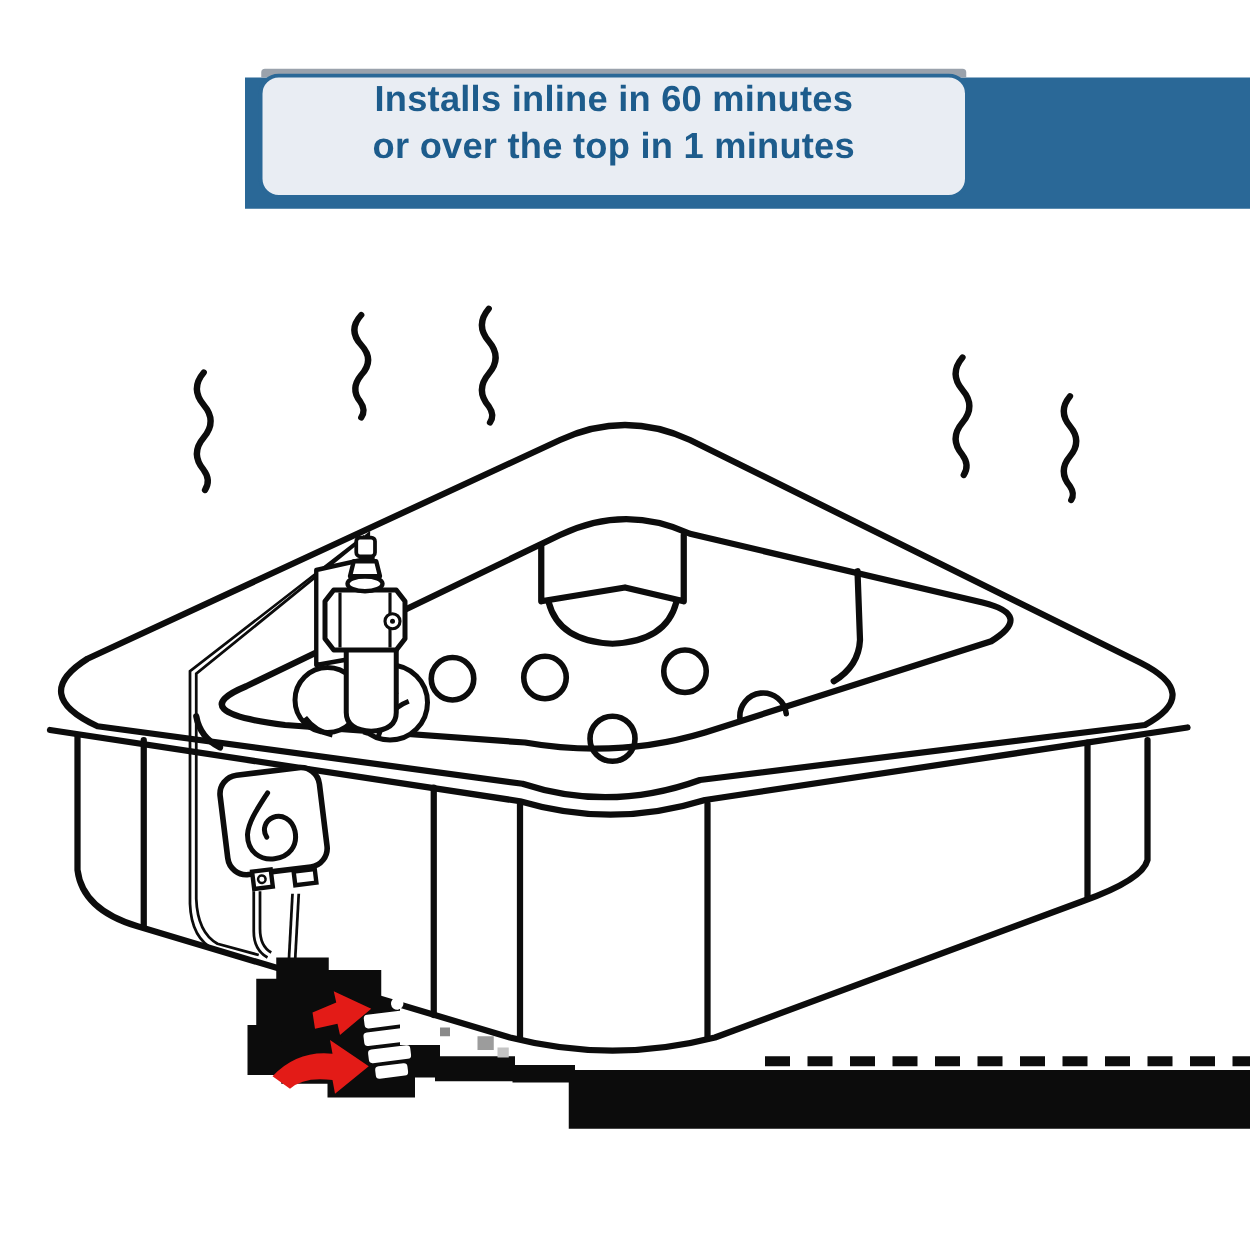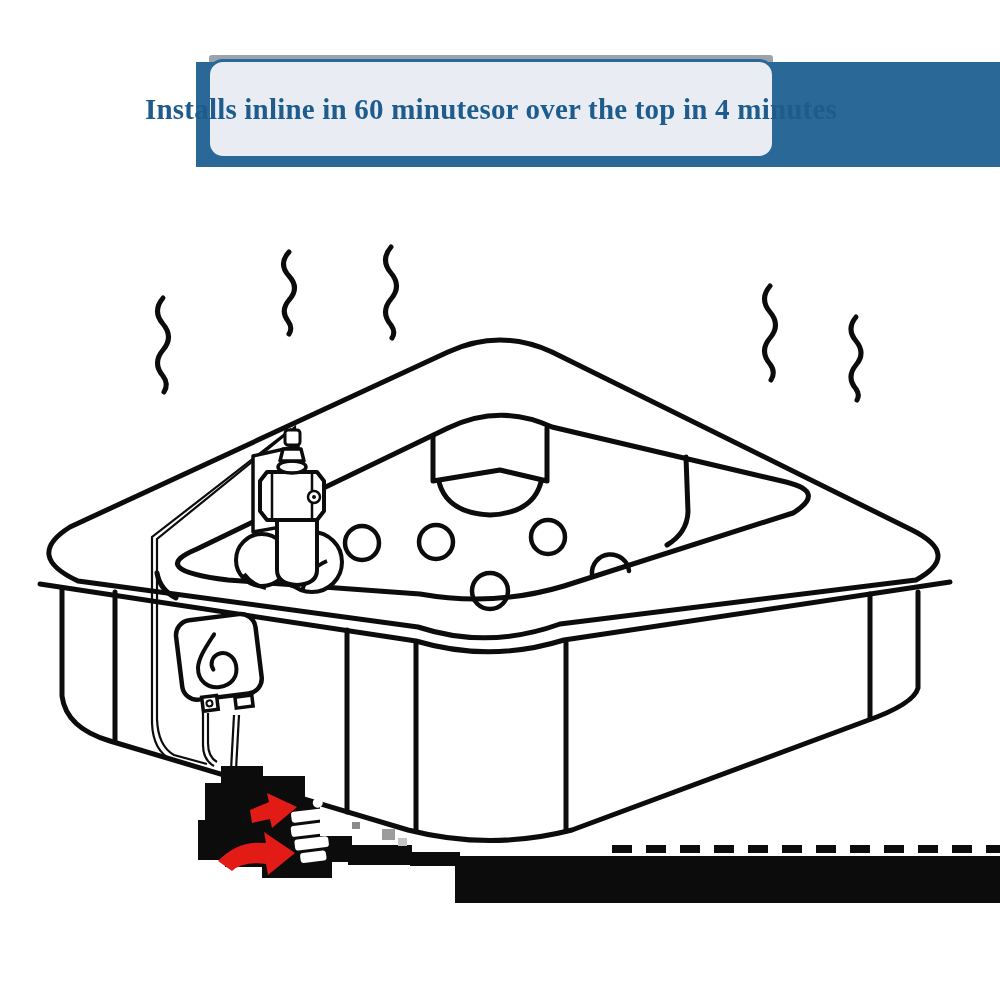--- a/index.html
+++ b/index.html
@@ -6,39 +6,39 @@
   .stage{position:relative;width:1000px;height:1000px;background:#fff;overflow:hidden;
          font-family:"Liberation Sans", sans-serif;}
   
   .banner-bar{position:absolute;left:196px;top:62px;width:804px;height:105px;
               background:var(--banner-blue,#2a6897);}
   .banner-shadow{position:absolute;left:209px;top:55px;width:564px;height:7px;
                  background:var(--banner-shadow-gray,#9aa2ac);border-radius:3px 3px 0 0;}
   .banner-box{position:absolute;left:207px;top:59px;width:568px;height:100px;box-sizing:border-box;
               background:var(--banner-box-fill,#e9edf3);
               border:3px solid var(--banner-blue,#2a6897);border-radius:16px;
-              display:flex;flex-direction:row;align-items:center;justify-content:center;font-family:Liberation Serif, serif;}
+              display:flex;flex-direction:column;align-items:center;justify-content:flex-start;}
   .banner-box .bl{color:var(--banner-text,#1d5c8c);font-size:29px;font-weight:bold;
                   line-height:37px;letter-spacing:.2px;white-space:nowrap;}
   
   svg{position:absolute;left:0;top:0;}
   .ink{stroke:var(--line-black,#0c0c0c);}
   .red-arrow{fill:var(--arrow-red,#e31b17);}
   .blob{fill:var(--line-black,#0c0c0c);}
 </style>
 </head>
 <body>
 
 <div class="stage">
 
   <div class="banner-bar"></div>
   <div class="banner-shadow"></div>
   <div class="banner-box">
     <div class="bl">Installs inline in 60 minutes</div>
-    <div class="bl">or over the top in 4 minutes</div>
+    <div class="bl">or over the top in 1 minutes</div>
   </div>
 
   <svg width="1000" height="1000" viewBox="0 0 1000 1000">
 
     <g class="ink" fill="none" stroke-width="5" stroke-linecap="round">
       <path d="M163,298 q-11,13 0,26 q11,13 0,26 q-11,13 0,26 q6,8 1,16"></path>
       <path d="M289,252 q-11,12 0,24 q11,12 0,24 q-9,11 -1,21 q5,7 1,13"></path>
       <path d="M391,247 q-11,13 0,26 q11,13 0,26 q-11,13 0,26 q5,7 1,13"></path>
       <path d="M770,286 q-11,13 0,26 q11,13 0,26 q-11,13 0,26 q6,8 1,16"></path>
       <path d="M856,317 q-10,12 0,24 q10,12 0,24 q-10,12 0,24 q4,6 1,11"></path>

